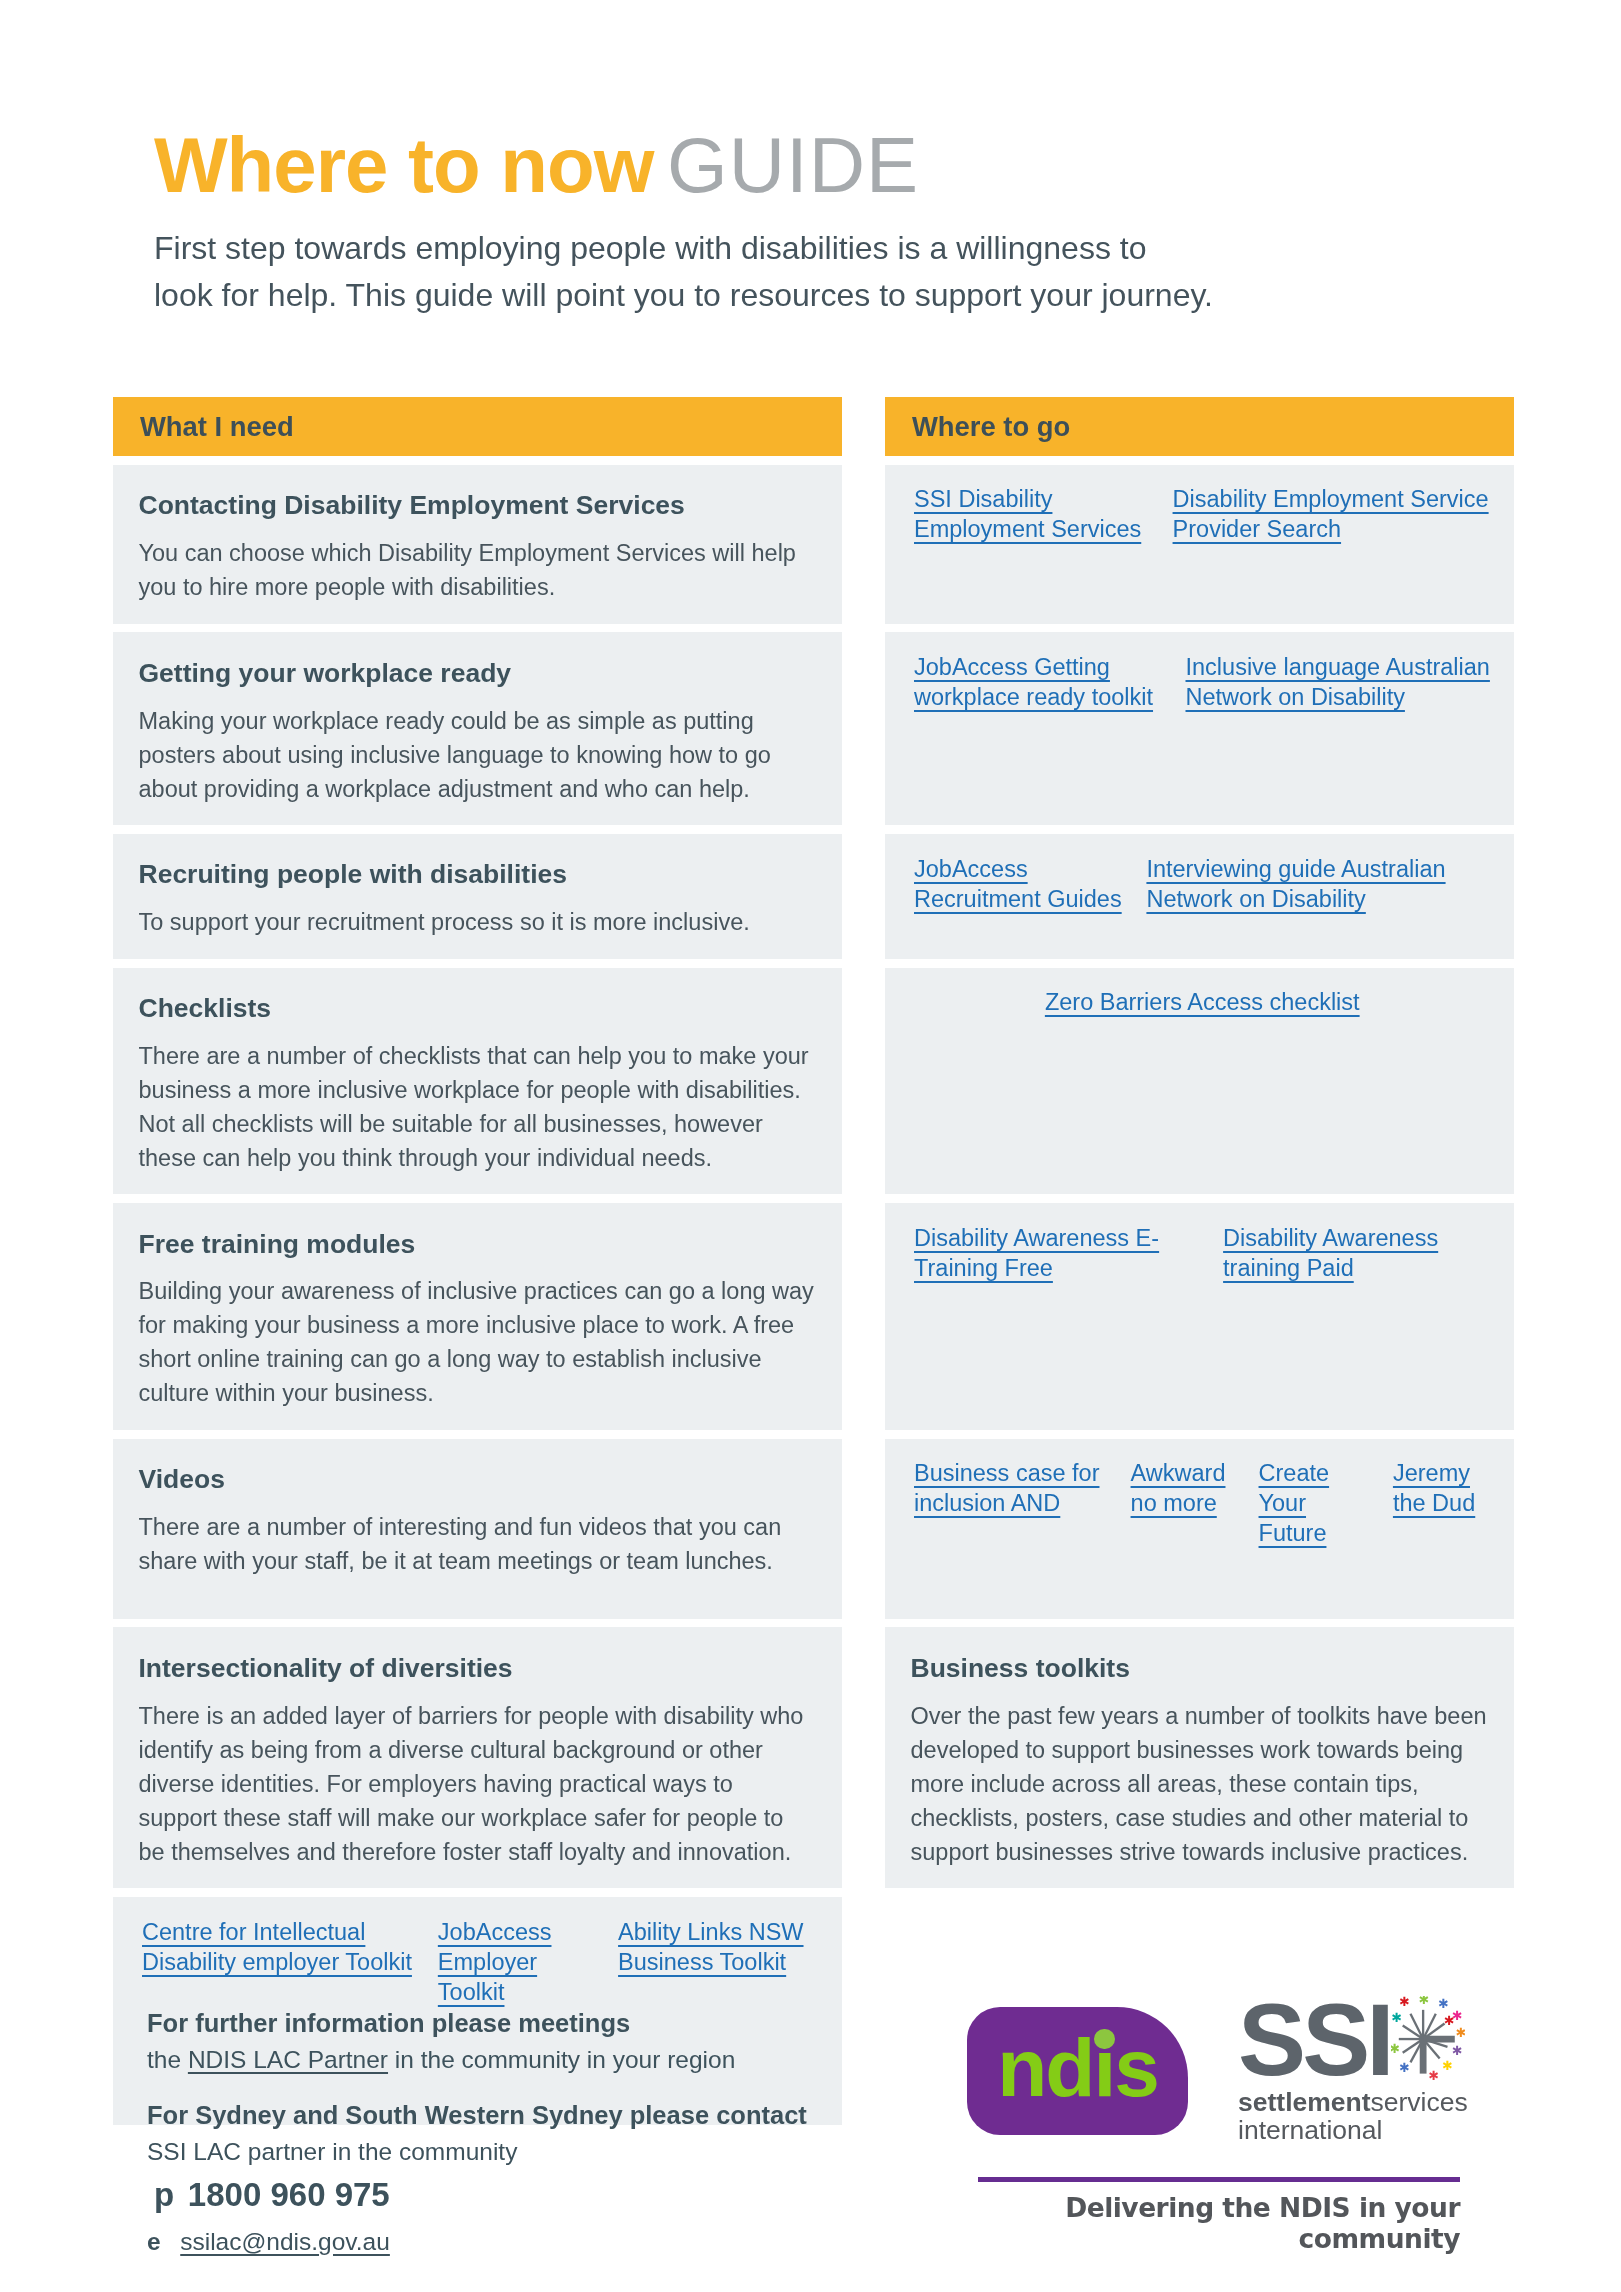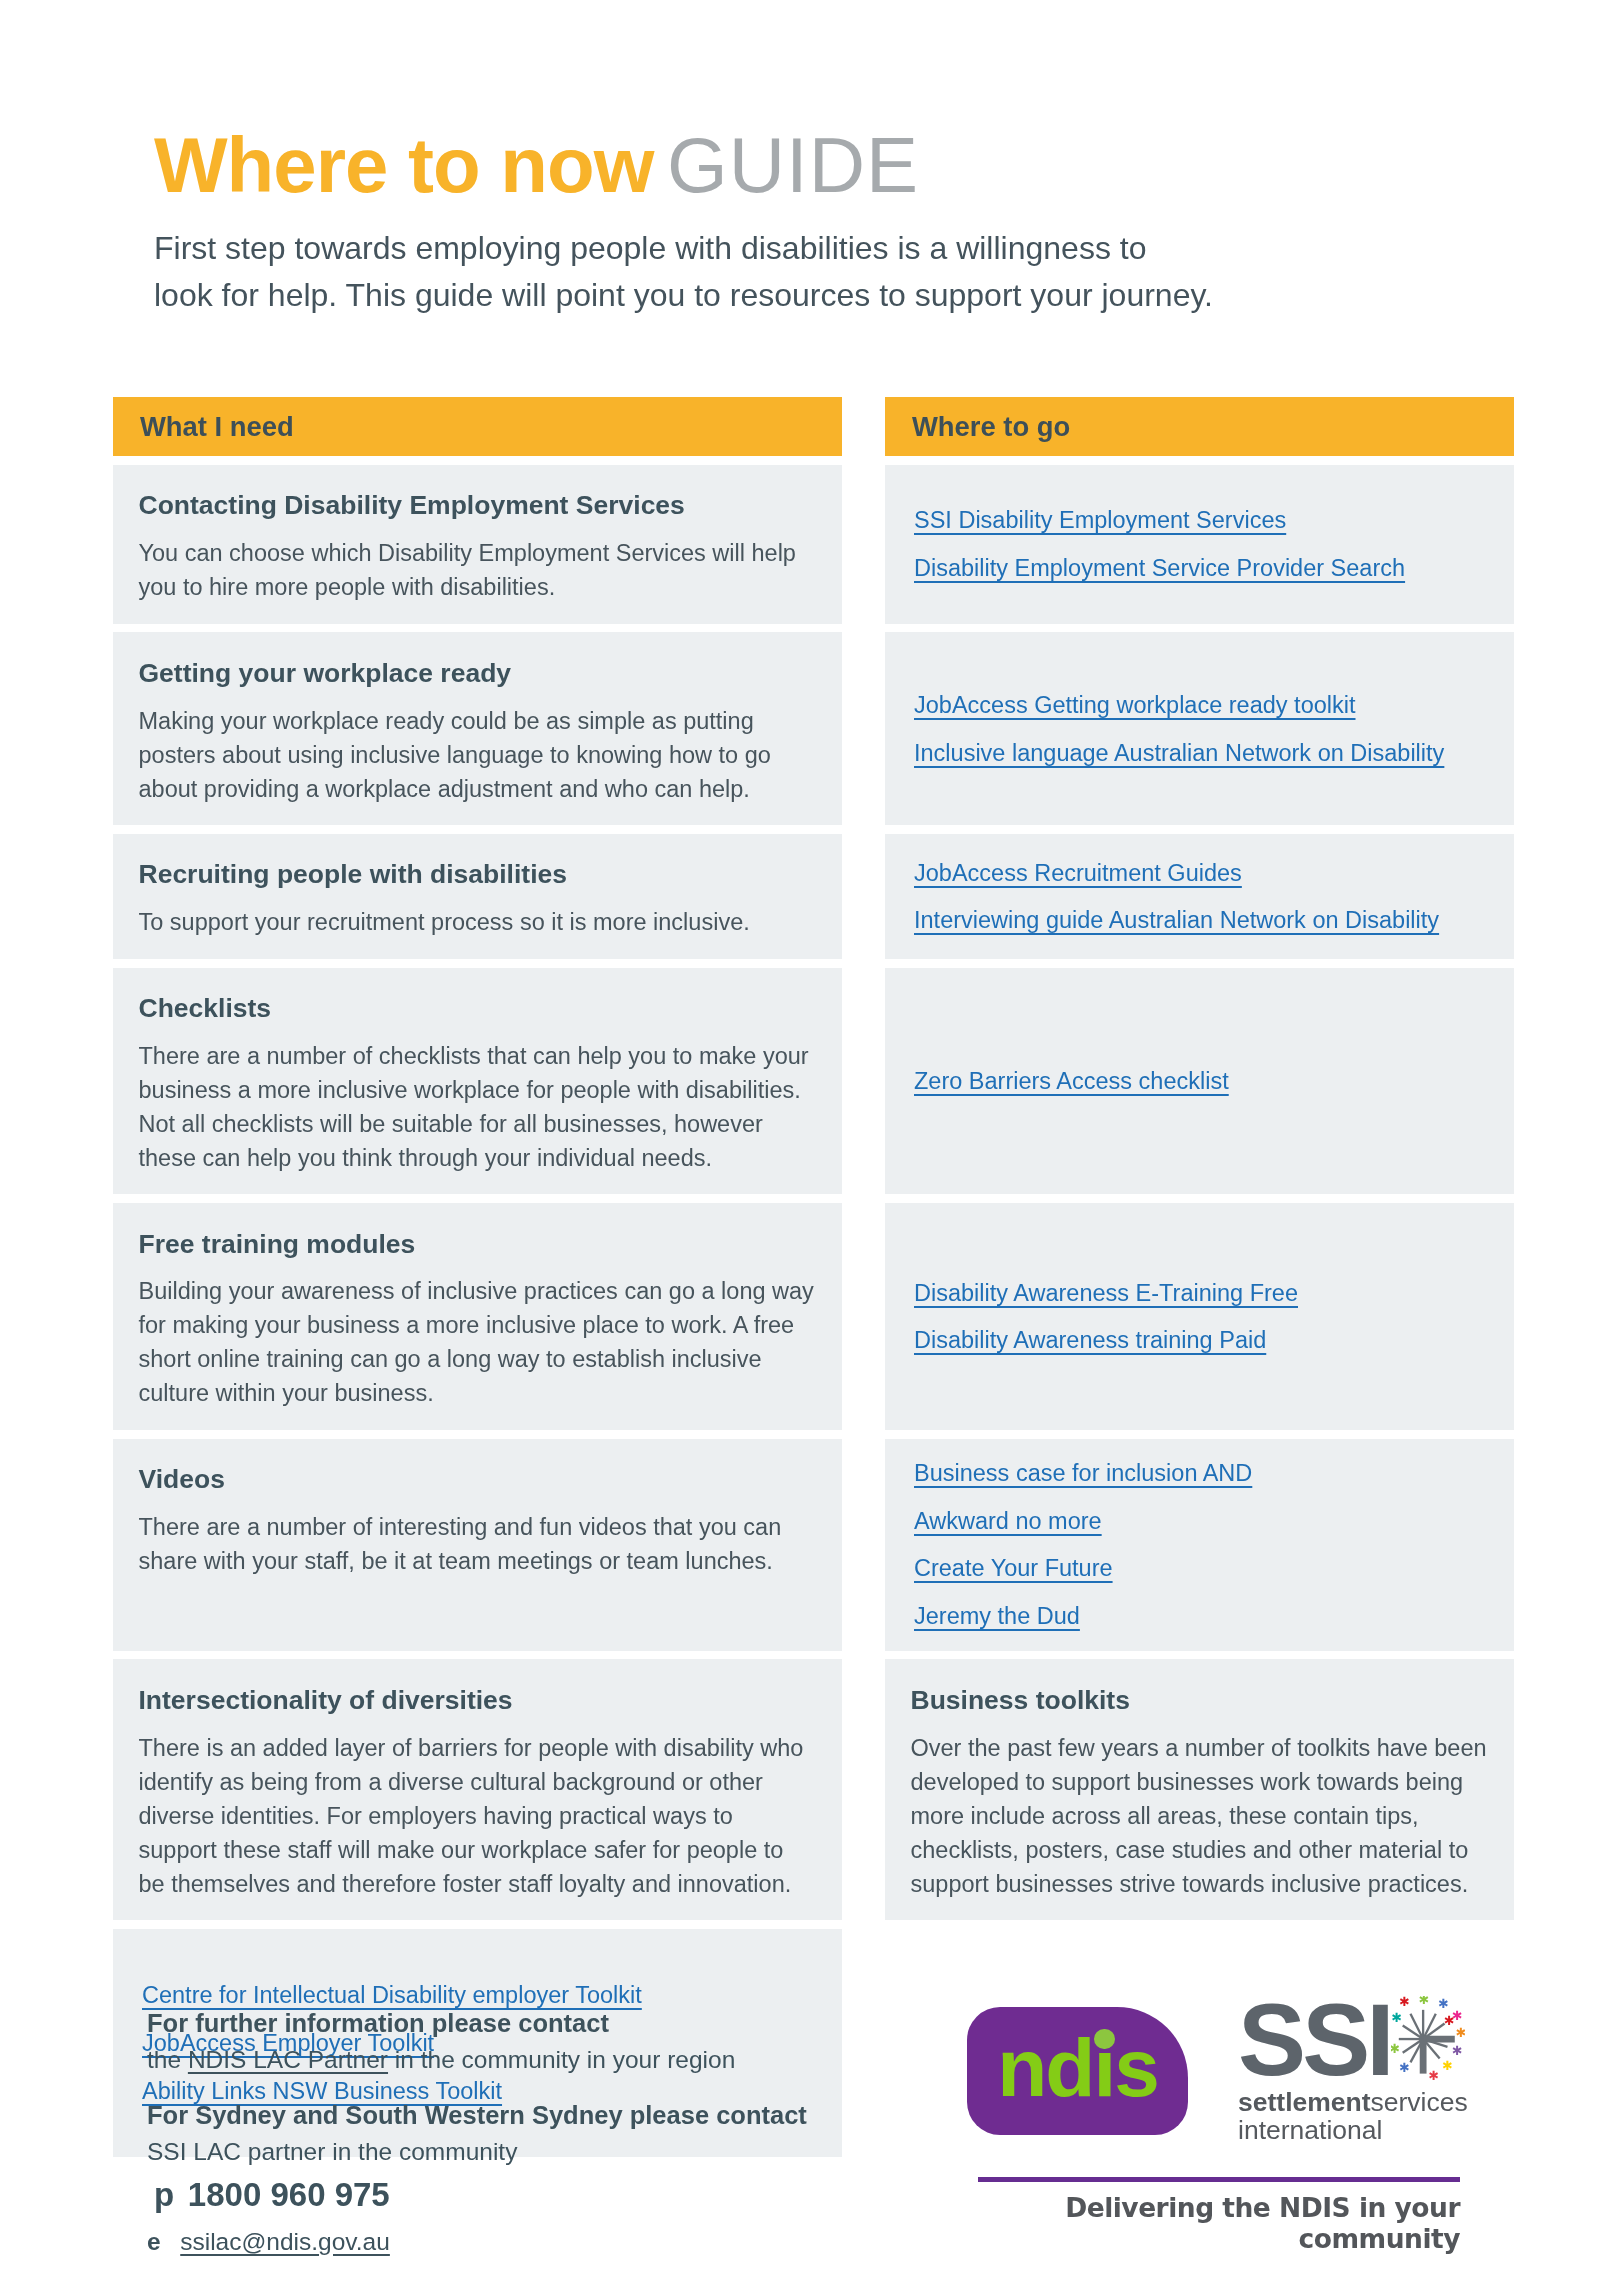--- a/index.html
+++ b/index.html
@@ -19,21 +19,21 @@
     display:grid; grid-template-columns:729px 629px; column-gap:43px; row-gap:8.8px;
   }
   .hcell {
     background:#F8B32A; height:59px; display:flex; align-items:center;
     padding-left:27px; font-size:27.4px; font-weight:bold; color:#3D4F58;
   }
   .cell { background:#ECEFF1; }
   .cell.left { padding:25.5px 27.4px 19.6px 25.5px; }
   .cell.left h3 { font-size:26.5px; font-weight:bold; color:#3D525C; margin-bottom:14.7px; }
   .cell.left p { font-size:23.5px; line-height:34px; color:#47545C; }
-  .cell.right { display:flex; flex-direction:column; justify-content:center; gap:17.6px; padding:19.6px 23.5px 19.6px 29px; }
+  .cell.right { display:flex; justify-content:center; gap:17.6px; padding:19.6px 23.5px 19.6px 29px; }
   .link {
     display:block; width:fit-content; font-size:23.5px; line-height:30px; color:#1F6FB7;
     text-decoration:underline; text-decoration-thickness:2px; text-underline-offset:4.9px; cursor:pointer;
   }
   .r1{min-height:137px}.r2{min-height:174px}.r3{min-height:110px}.r4{min-height:196px}
   .r5{min-height:196px}.r6{min-height:180px}.r7{min-height:226px}.r8{min-height:228px}
   
   .f-contact { position:absolute; left:147px; top:2009px; color:#3D525C; }
   .f-contact .bold-line { font-size:25.5px; font-weight:bold; margin-bottom:7.8px; }
   .f-contact .reg-line { font-size:24.5px; margin-bottom:5.9px; }
@@ -144,21 +144,21 @@
       <p>Over the past few years a number of toolkits have been developed to support businesses work towards being more include across all areas, these contain tips, checklists, posters, case studies and other material to support businesses strive towards inclusive practices.</p>
     </div>
     <div class="cell right r8">
       <a class="link">Centre for Intellectual Disability employer Toolkit</a>
       <a class="link">JobAccess Employer Toolkit</a>
       <a class="link">Ability Links NSW Business Toolkit</a>
     </div>
   </div>
 
   <div class="f-contact">
-    <div class="bold-line">For further information please contact</div>
+    <div class="bold-line">For further information please meetings</div>
     <div class="reg-line"><span>the </span><a class="dark-link">NDIS LAC Partner</a><span> in the community in your region</span></div>
     <div class="spacer"></div>
     <div class="bold-line">For Sydney and South Western Sydney please contact</div>
     <div class="reg-line">SSI LAC partner in the community</div>
     <div class="pline"><span>p</span><span class="num">1800 960 975</span></div>
     <div class="eline">
         <span class="lbl">e</span>
         <a class="dark-link">ssilac@ndis.gov.au</a>
       </div>
   </div>

